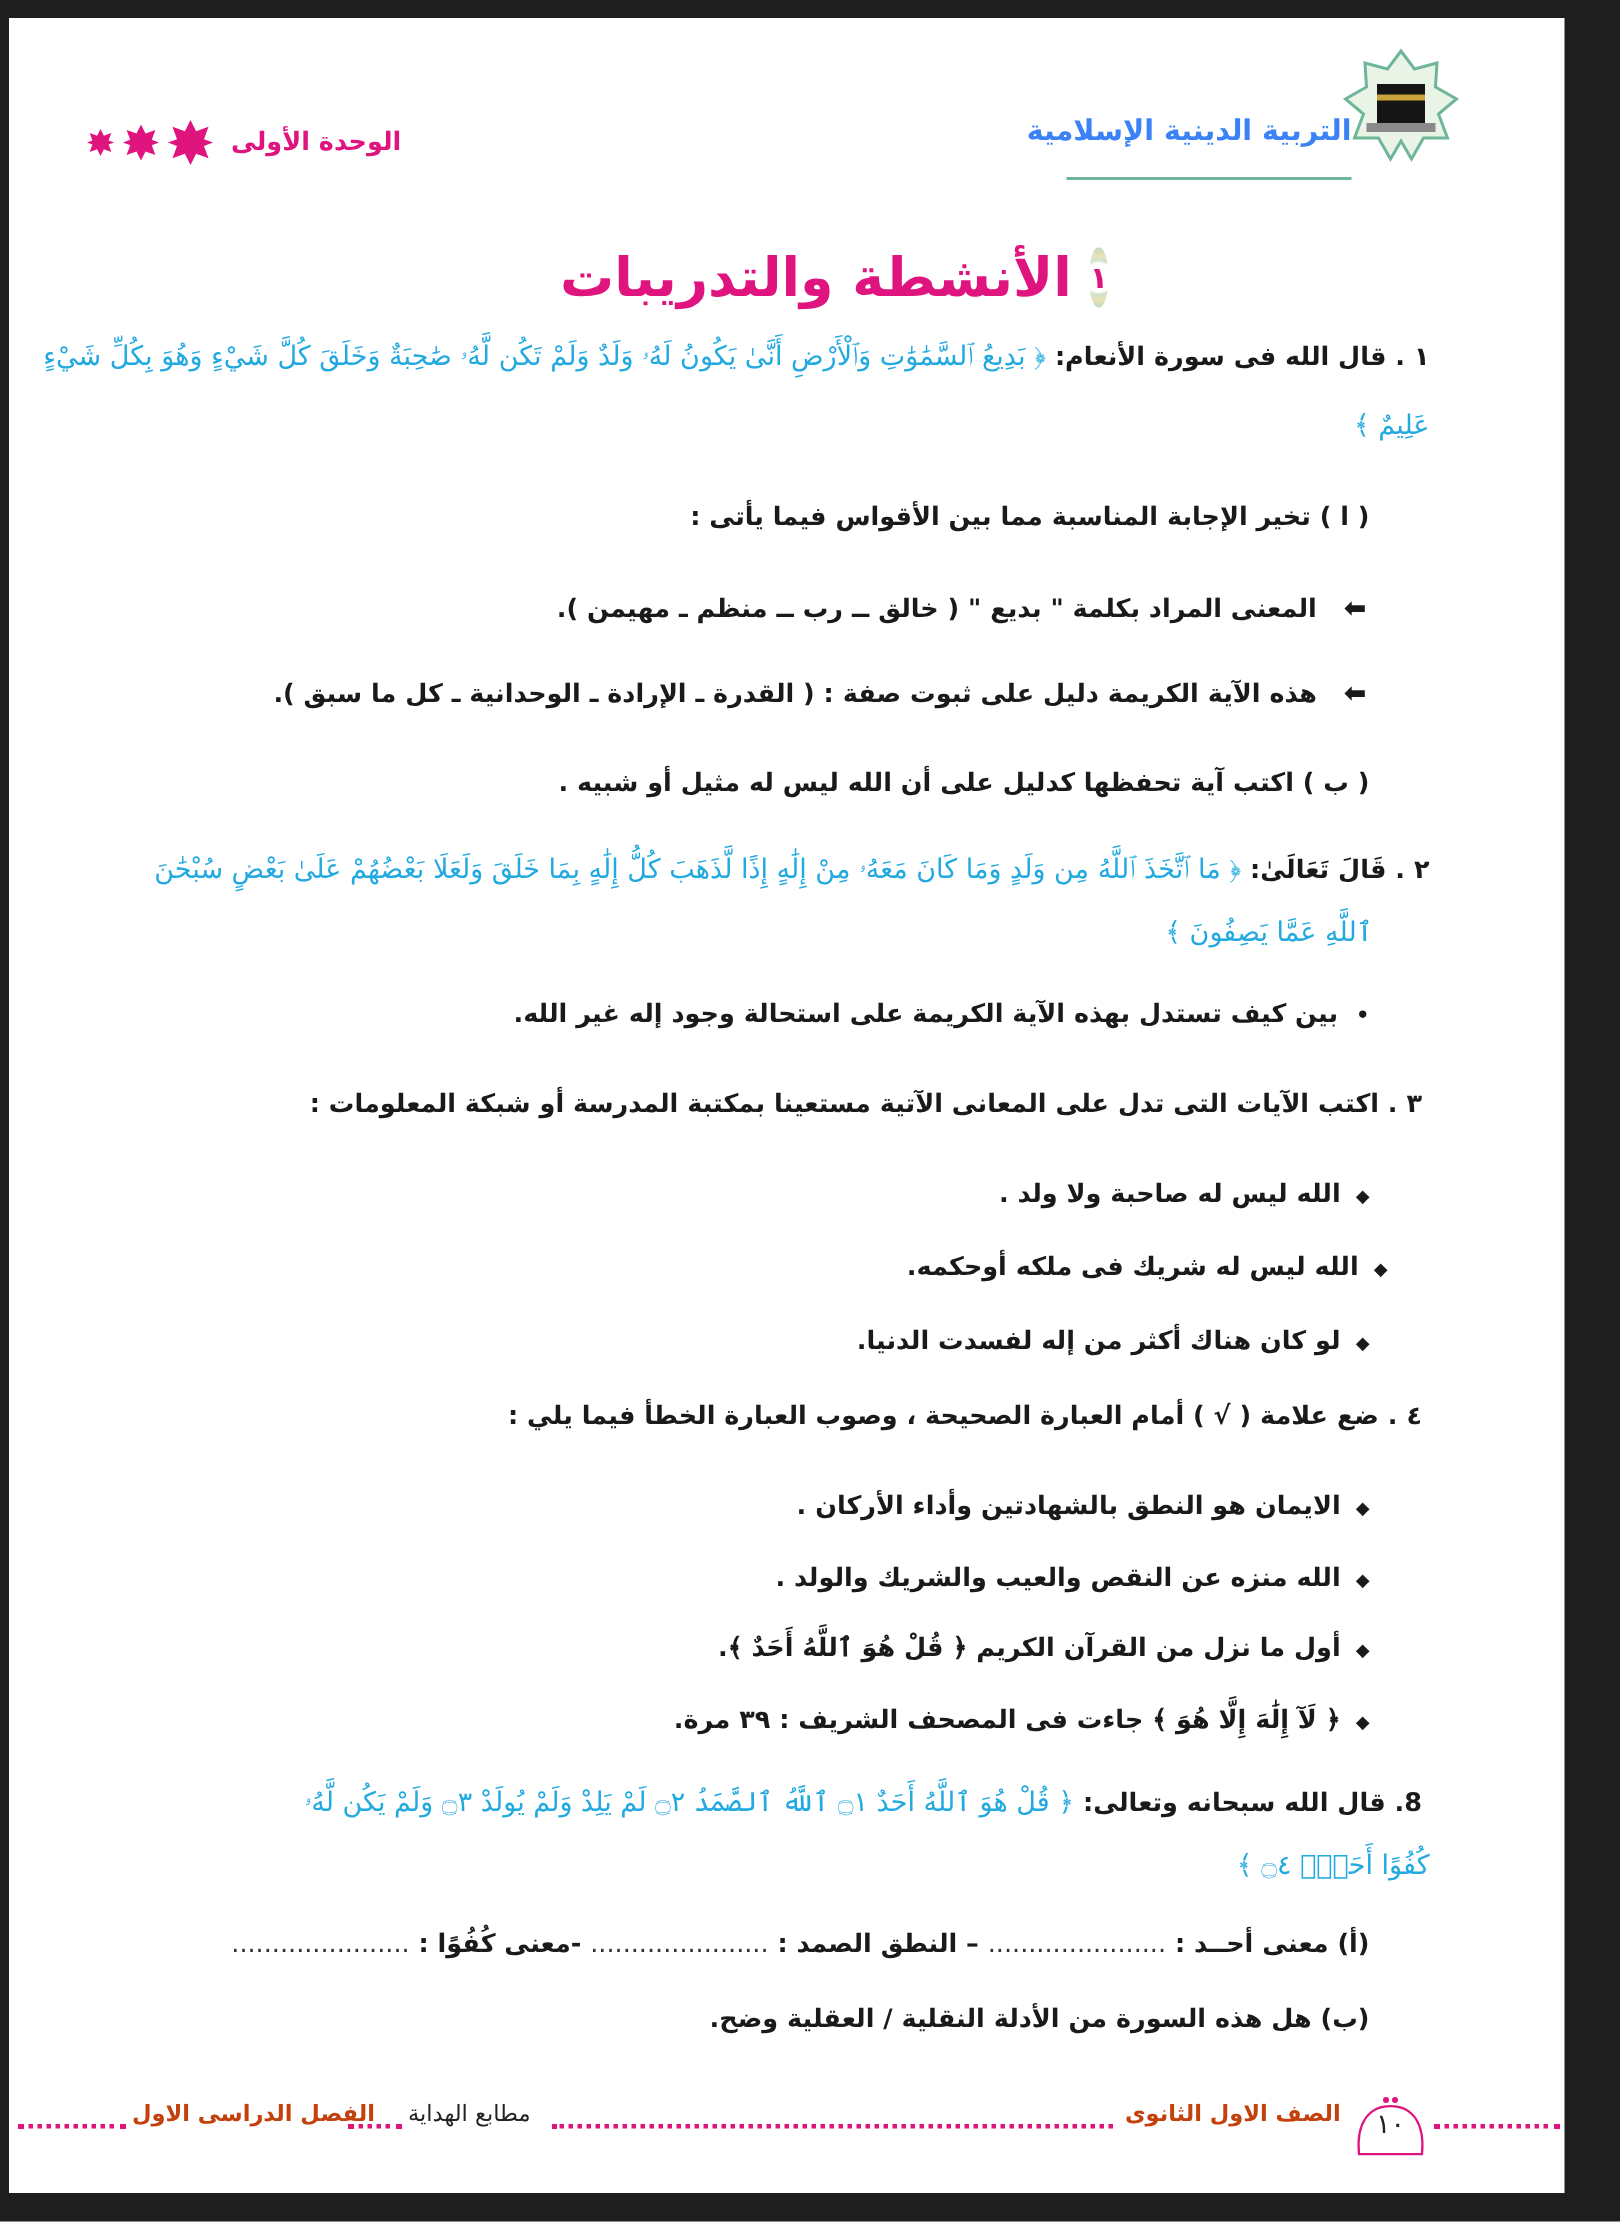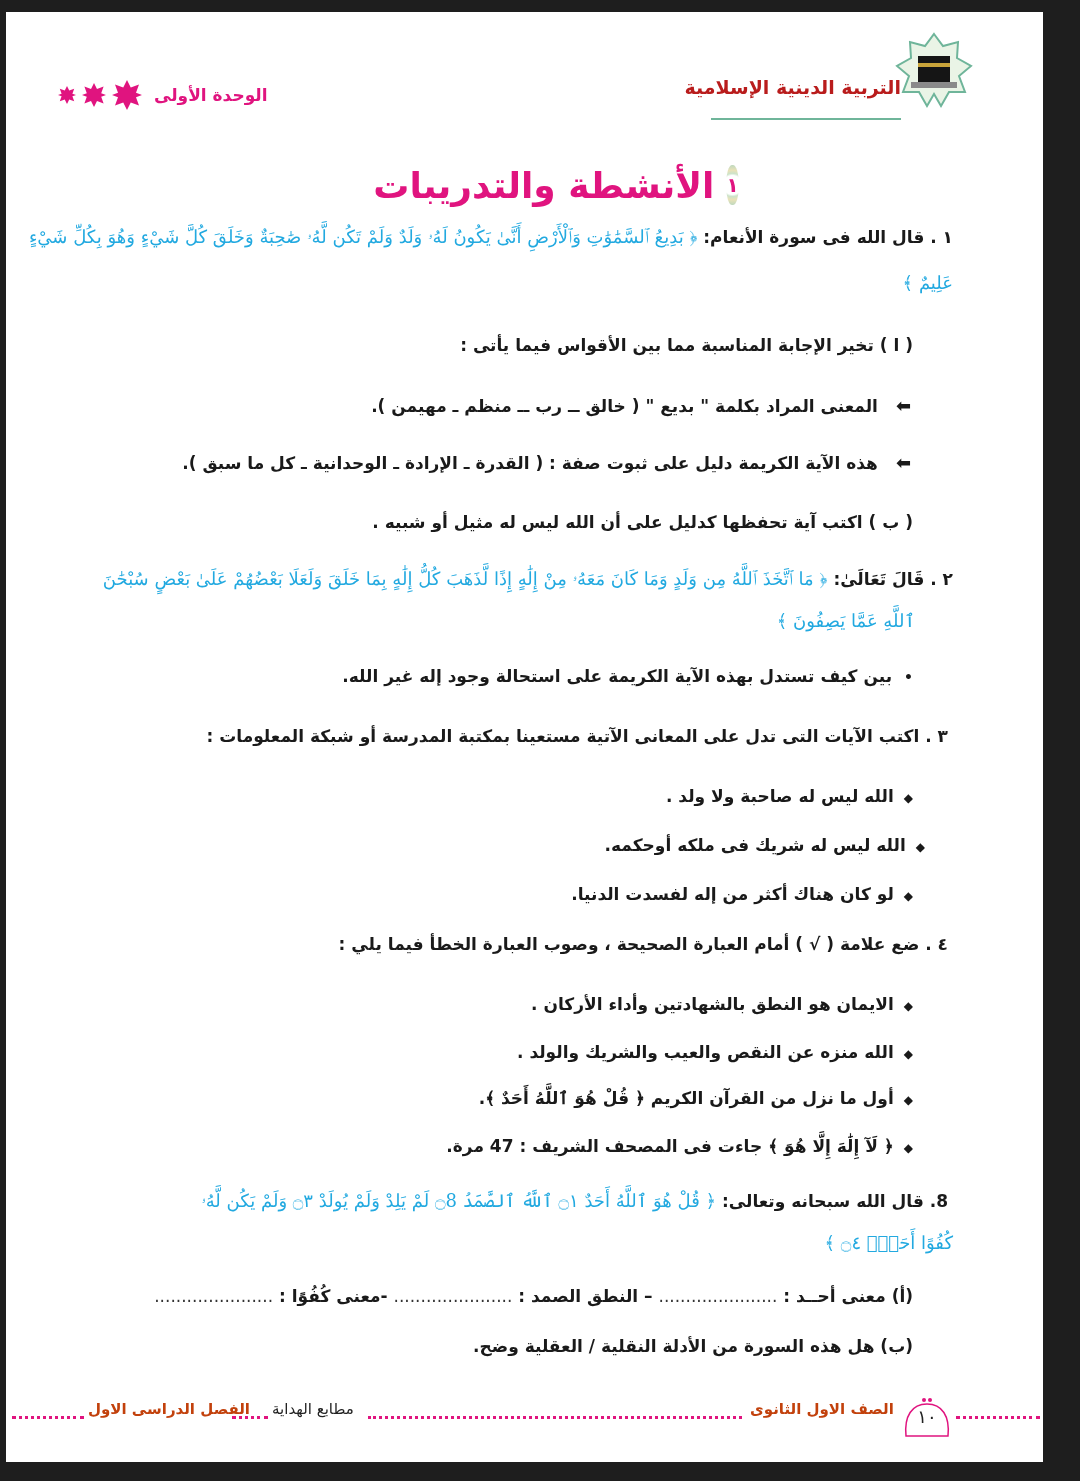--- a/index.html
+++ b/index.html
@@ -10,21 +10,21 @@
   .page {
     position:absolute; left:6px; top:12px; width:1037px; height:1450px;
     background:#ffffff; overflow:hidden;
   }
   .rtl { direction:rtl; unicode-bidi:embed; }
 
   
   .brand { position:absolute; right:70px; top:20px; width:270px; height:80px; }
   .brand-star { position:absolute; right:0; top:0; width:78px; height:78px; }
   .brand-title {
-    position:absolute; right:72px; top:44px; font-size:19px; font-weight:bold; color:#b91c1c;
+    position:absolute; right:72px; top:44px; font-size:19px; font-weight:bold; color:#3b82f6;
     white-space:nowrap; font-family:"DejaVu Sans", sans-serif;
   }
   .brand-line { position:absolute; right:72px; top:86px; width:190px; height:2px; background:#6fb59a; }
 
   .unit { position:absolute; left:52px; top:70px; height:26px; display:flex; align-items:center; gap:6px;justify-content:flex-end; }
   .unit-label { font-size:17px; font-weight:bold; color:#e0147f; white-space:nowrap; margin-left:6px; }
 
   .section-title {
     position:absolute; left:370px; top:146px; width:360px; height:54px;
     display:flex; align-items:center; justify-content:center; gap:12px; flex-direction:row-reverse;
@@ -126,26 +126,26 @@
   <div class="line rtl" style="right:130px; top:1030px;">
     <span class="dia">◆</span><span>الله  منزه عن النقص والعيب والشريك والولد .</span>
   </div>
   <div class="line rtl" style="right:130px; top:982px;">
     <span class="dia">◆</span><span>الايمان هو النطق بالشهادتين وأداء الأركان .</span>
   </div>
   <div class="line rtl" style="right:130px; top:1076px;">
     <span class="dia">◆</span><span>أول ما نزل من القرآن الكريم ﴿ قُلْ هُوَ ٱللَّهُ أَحَدٌ ﴾.</span>
   </div>
   <div class="line rtl" style="right:130px; top:1124px;">
-    <span class="dia">◆</span><span>﴿ لَآ إِلَٰهَ إِلَّا هُوَ ﴾ جاءت فى المصحف الشريف : 47 مرة.</span>
+    <span class="dia">◆</span><span>﴿ لَآ إِلَٰهَ إِلَّا هُوَ ﴾ جاءت فى المصحف الشريف : ٣٩ مرة.</span>
   </div>
 
   <div class="line rtl" style="right:95px; top:1178px;">
     <span class="q">8. قال الله سبحانه وتعالى:</span>
-    <span class="verse">﴿ قُلْ هُوَ ٱللَّهُ أَحَدٌ ۝١ ٱللَّهُ ٱلصَّمَدُ ۝8 لَمْ يَلِدْ وَلَمْ يُولَدْ ۝٣ وَلَمْ يَكُن لَّهُۥ</span>
+    <span class="verse">﴿ قُلْ هُوَ ٱللَّهُ أَحَدٌ ۝١ ٱللَّهُ ٱلصَّمَدُ ۝٢ لَمْ يَلِدْ وَلَمْ يُولَدْ ۝٣ وَلَمْ يَكُن لَّهُۥ</span>
   </div>
   <div class="line rtl verse" style="right:90px; top:1220px;">كُفُوًا أَحَدٌۢ ۝٤ ﴾</div>
 
   <div class="line rtl" style="right:130px; top:1274px;">
     <span>(أ) معنى أحــد :</span>
     <span class="fill">......................</span>
     <span>– النطق الصمد :</span>
     <span class="fill">......................</span>
     <span>-معنى كُفُوًا :</span>
     <span class="fill">......................</span>

